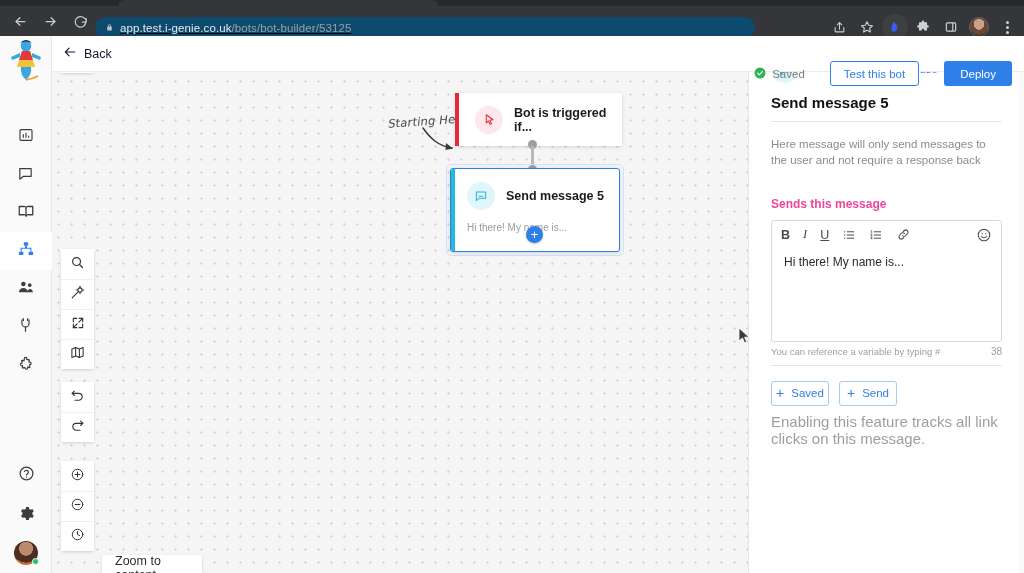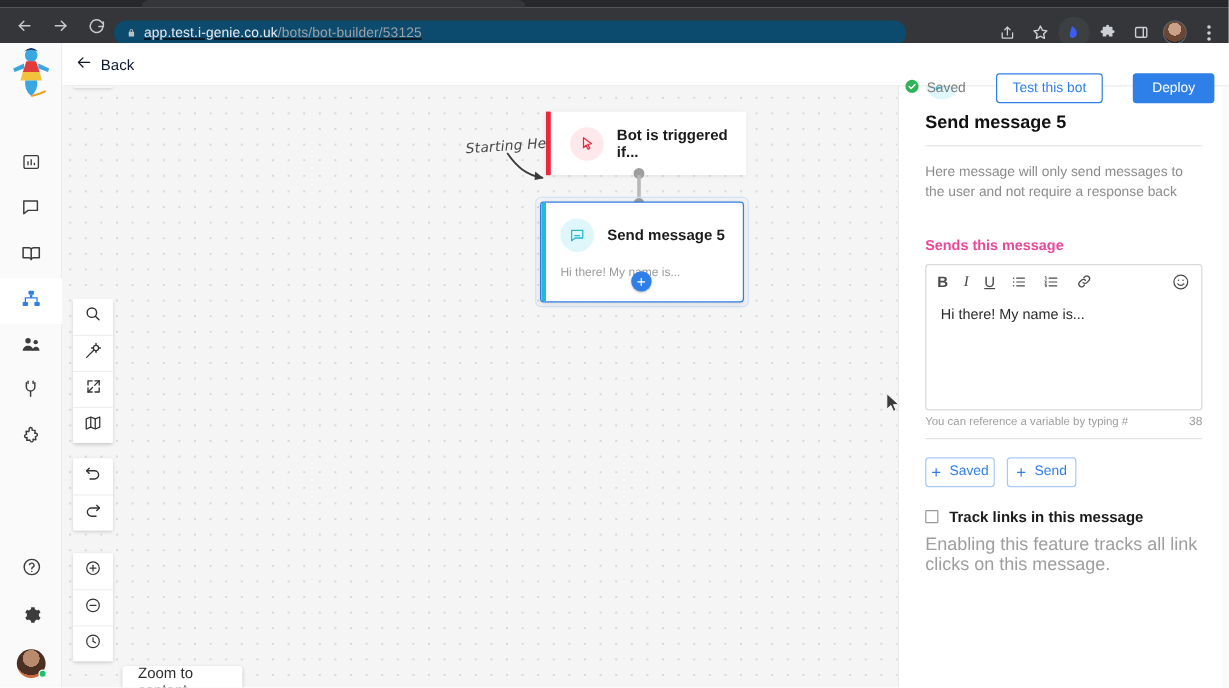--- a/index.html
+++ b/index.html
@@ -715,24 +715,20 @@
         <div class="add-btn">
           <span class="pl">+</span>
           <span>Saved</span>
         </div>
         <div class="add-btn">
           <span class="pl">+</span>
           <span>Send</span>
         </div>
       </div>
 
-      <div class="track-row">
-        <span class="cbox"></span>
-        <span class="track-label">Track links in this message</span>
-      </div>
       <div class="track-sub">Enabling this feature tracks all link clicks on this message.</div>
     </div>
 
     <div class="appheader">
       <div class="back-btn">
         <span>
           <svg width="14" height="14" viewBox="0 0 24 24" fill="none" stroke="currentColor" stroke-width="1.9" stroke-linecap="round" stroke-linejoin="round">
               <line x1="20" y1="12" x2="4.5" y2="12"></line>
               <polyline points="10.5 18.5 4 12 10.5 5.5"></polyline>
             </svg>

